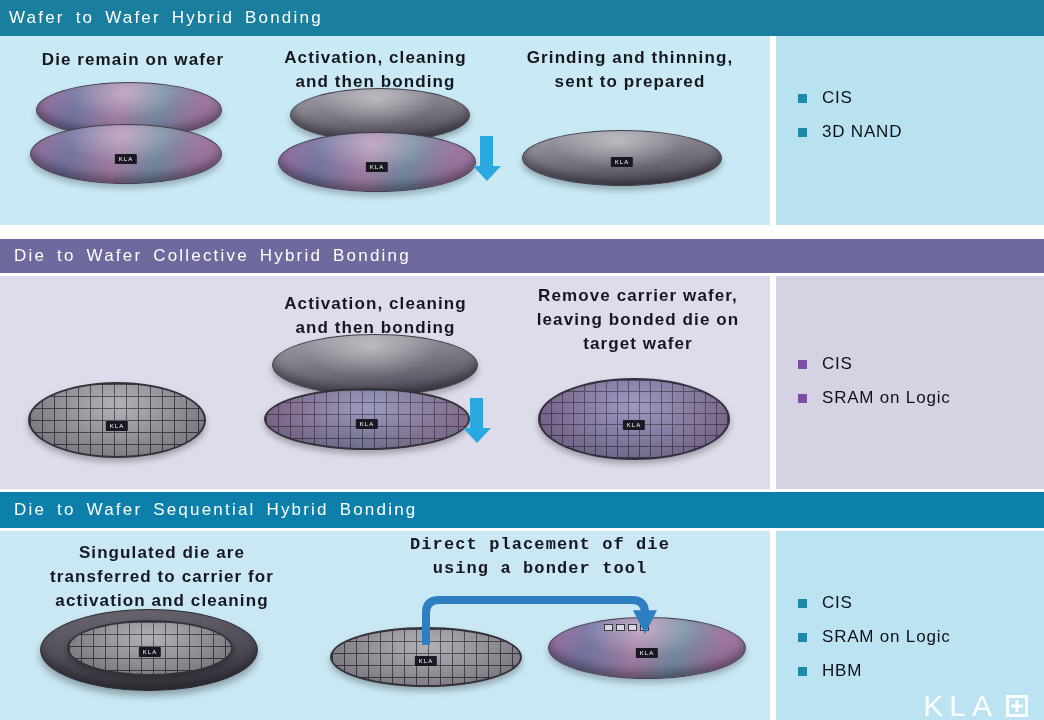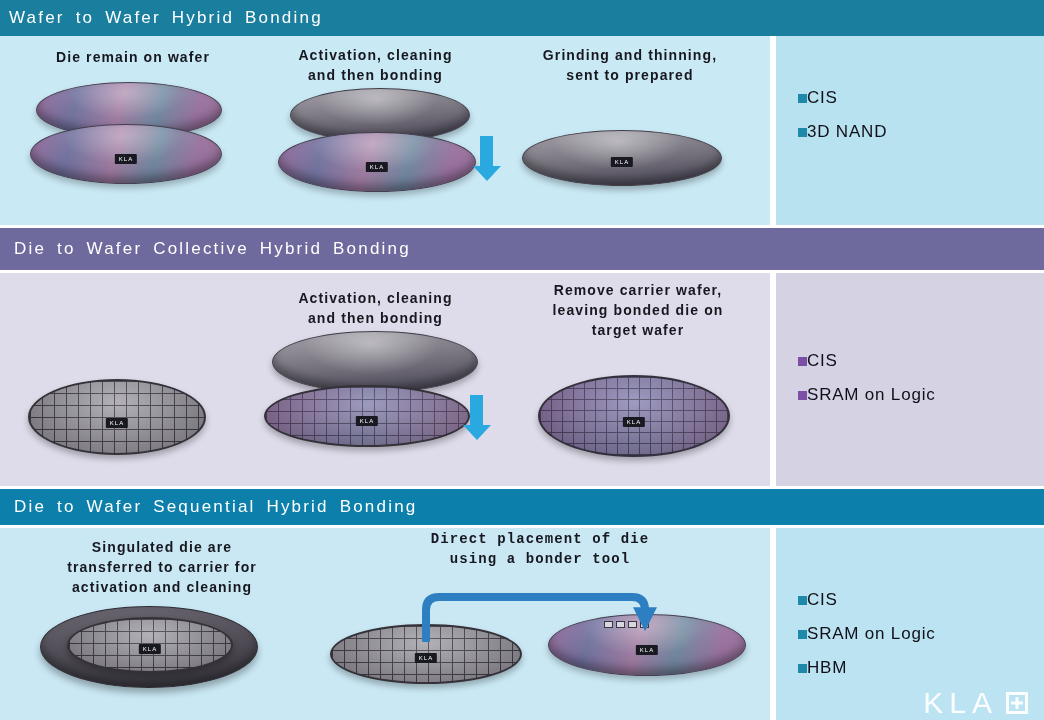--- a/index.html
+++ b/index.html
@@ -2,36 +2,36 @@
 <html><head>
 <meta charset="utf-8">
 <style>
   * { margin:0; padding:0; box-sizing:border-box; }
   body { background:#fff; font-family:"Liberation Sans", sans-serif; }
   .page { position:relative; width:1044px; height:720px; background:#fff; overflow:hidden; }
 
   .hdr { display:flex; align-items:center; padding-left:14px; color:#fff;
          font-size:17px; letter-spacing:2.2px; word-spacing:4px; }
   .hdr.h1 { height:36px;padding-left:9px; }
-  .hdr.h2 { height:42px; margin-top:3px; }
+  .hdr.h2 { height:34px; margin-top:14px; }
   .hdr.h3 { height:36px; margin-top:3px; }
   .hdr.h2 { margin-bottom:0; }
   .body { display:flex; }
   .body.b1 { height:189px; }
   .body.b2 { height:213px; margin-top:3px; }
   .body.b3 { height:200px; margin-top:3px; }
   .content { position:relative; width:770px; height:100%; }
   .vgap { width:6px; height:100%; background:#fff; }
   .panel { position:relative; flex:1; height:100%; }
 
   .cap { position:absolute; text-align:center; white-space:pre-line;
-         font-size:14px; font-weight:700; letter-spacing:1.1px; line-height:1.42;
+         font-size:17px; font-weight:700; letter-spacing:1.1px; line-height:1.42;
          color:#17171f; }
 
-  .app { position:absolute; left:22px; display:flex; align-items:center; }
+  .app { position:absolute; left:22px; display:flex; align-items:center; gap:15px; }
   .bullet { width:9px; height:9px; flex:0 0 9px; margin-top:1px; }
   .app-label { font-size:17px; letter-spacing:.8px; color:#10101a; }
 
   .wafer { position:absolute; border-radius:50%; }
   .w-dark {
     background:
       radial-gradient(ellipse at 48% 20%, rgba(255,255,255,.4), rgba(255,255,255,0) 45%),
       linear-gradient(175deg, #a8a5ae 0%, #7b7882 45%, #555260 85%, #4a4752 100%);
     border:1px solid #403d48;
     box-shadow: 0 4px 6px rgba(0,0,0,.28), inset 0 -6px 10px rgba(0,0,0,.35);

